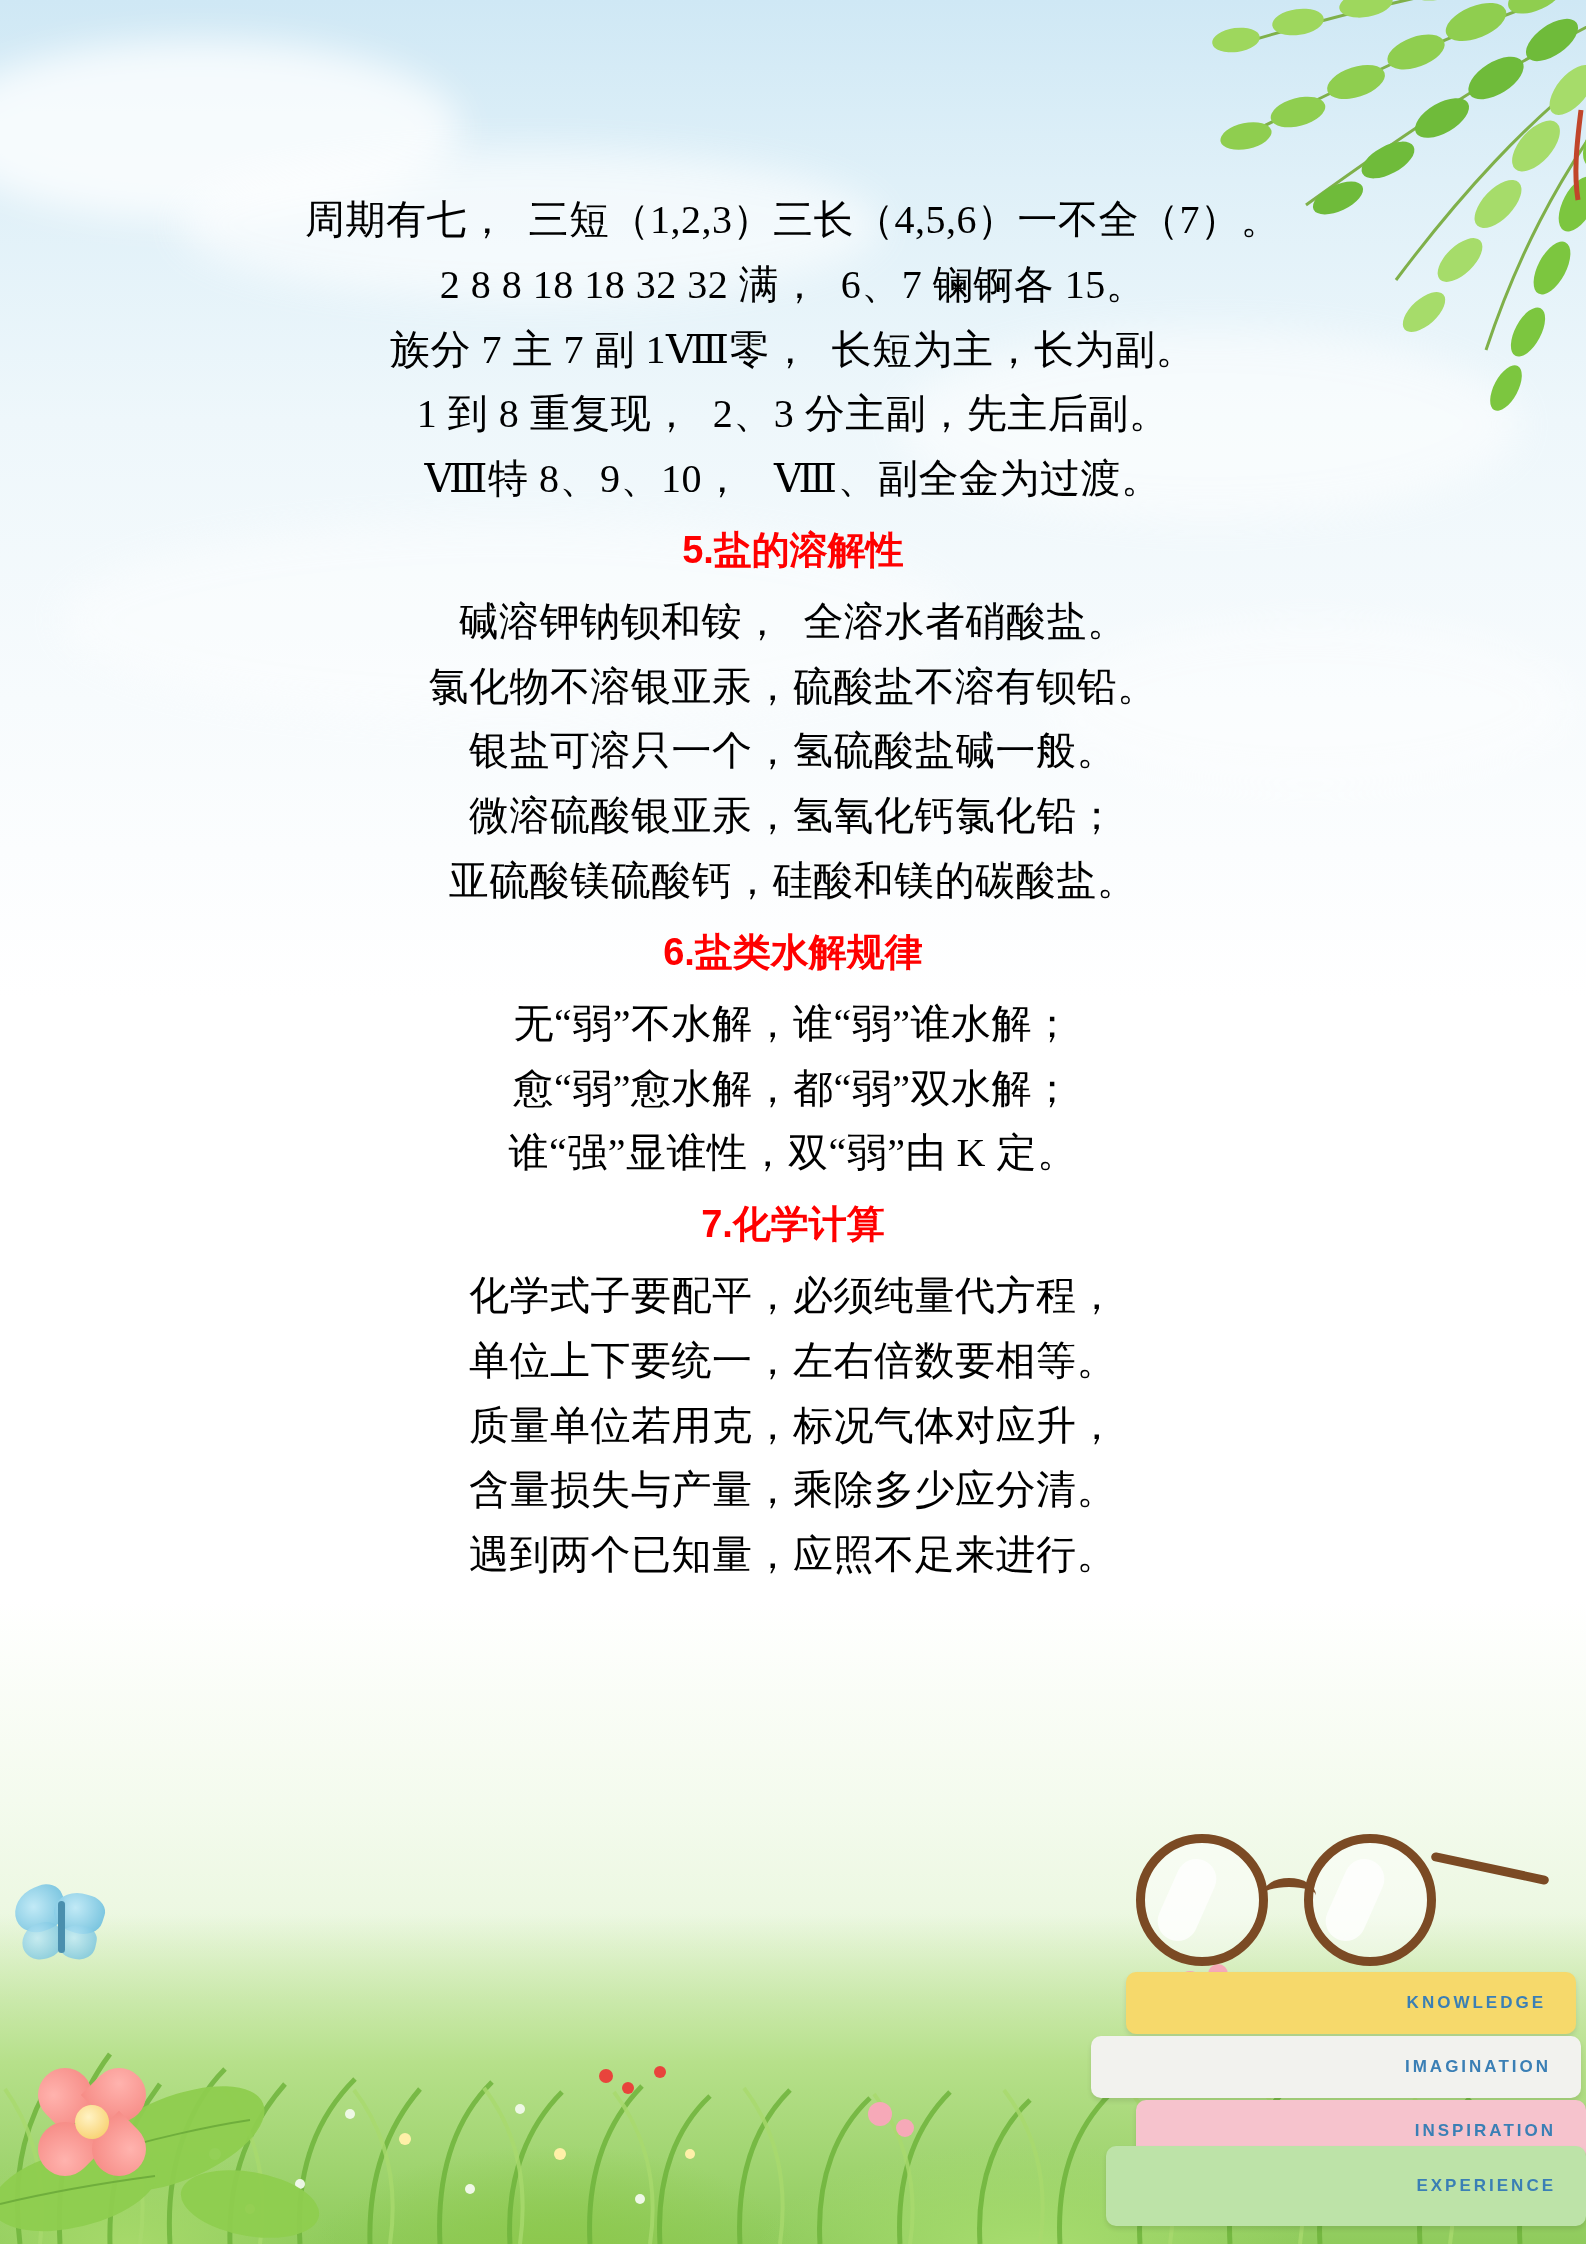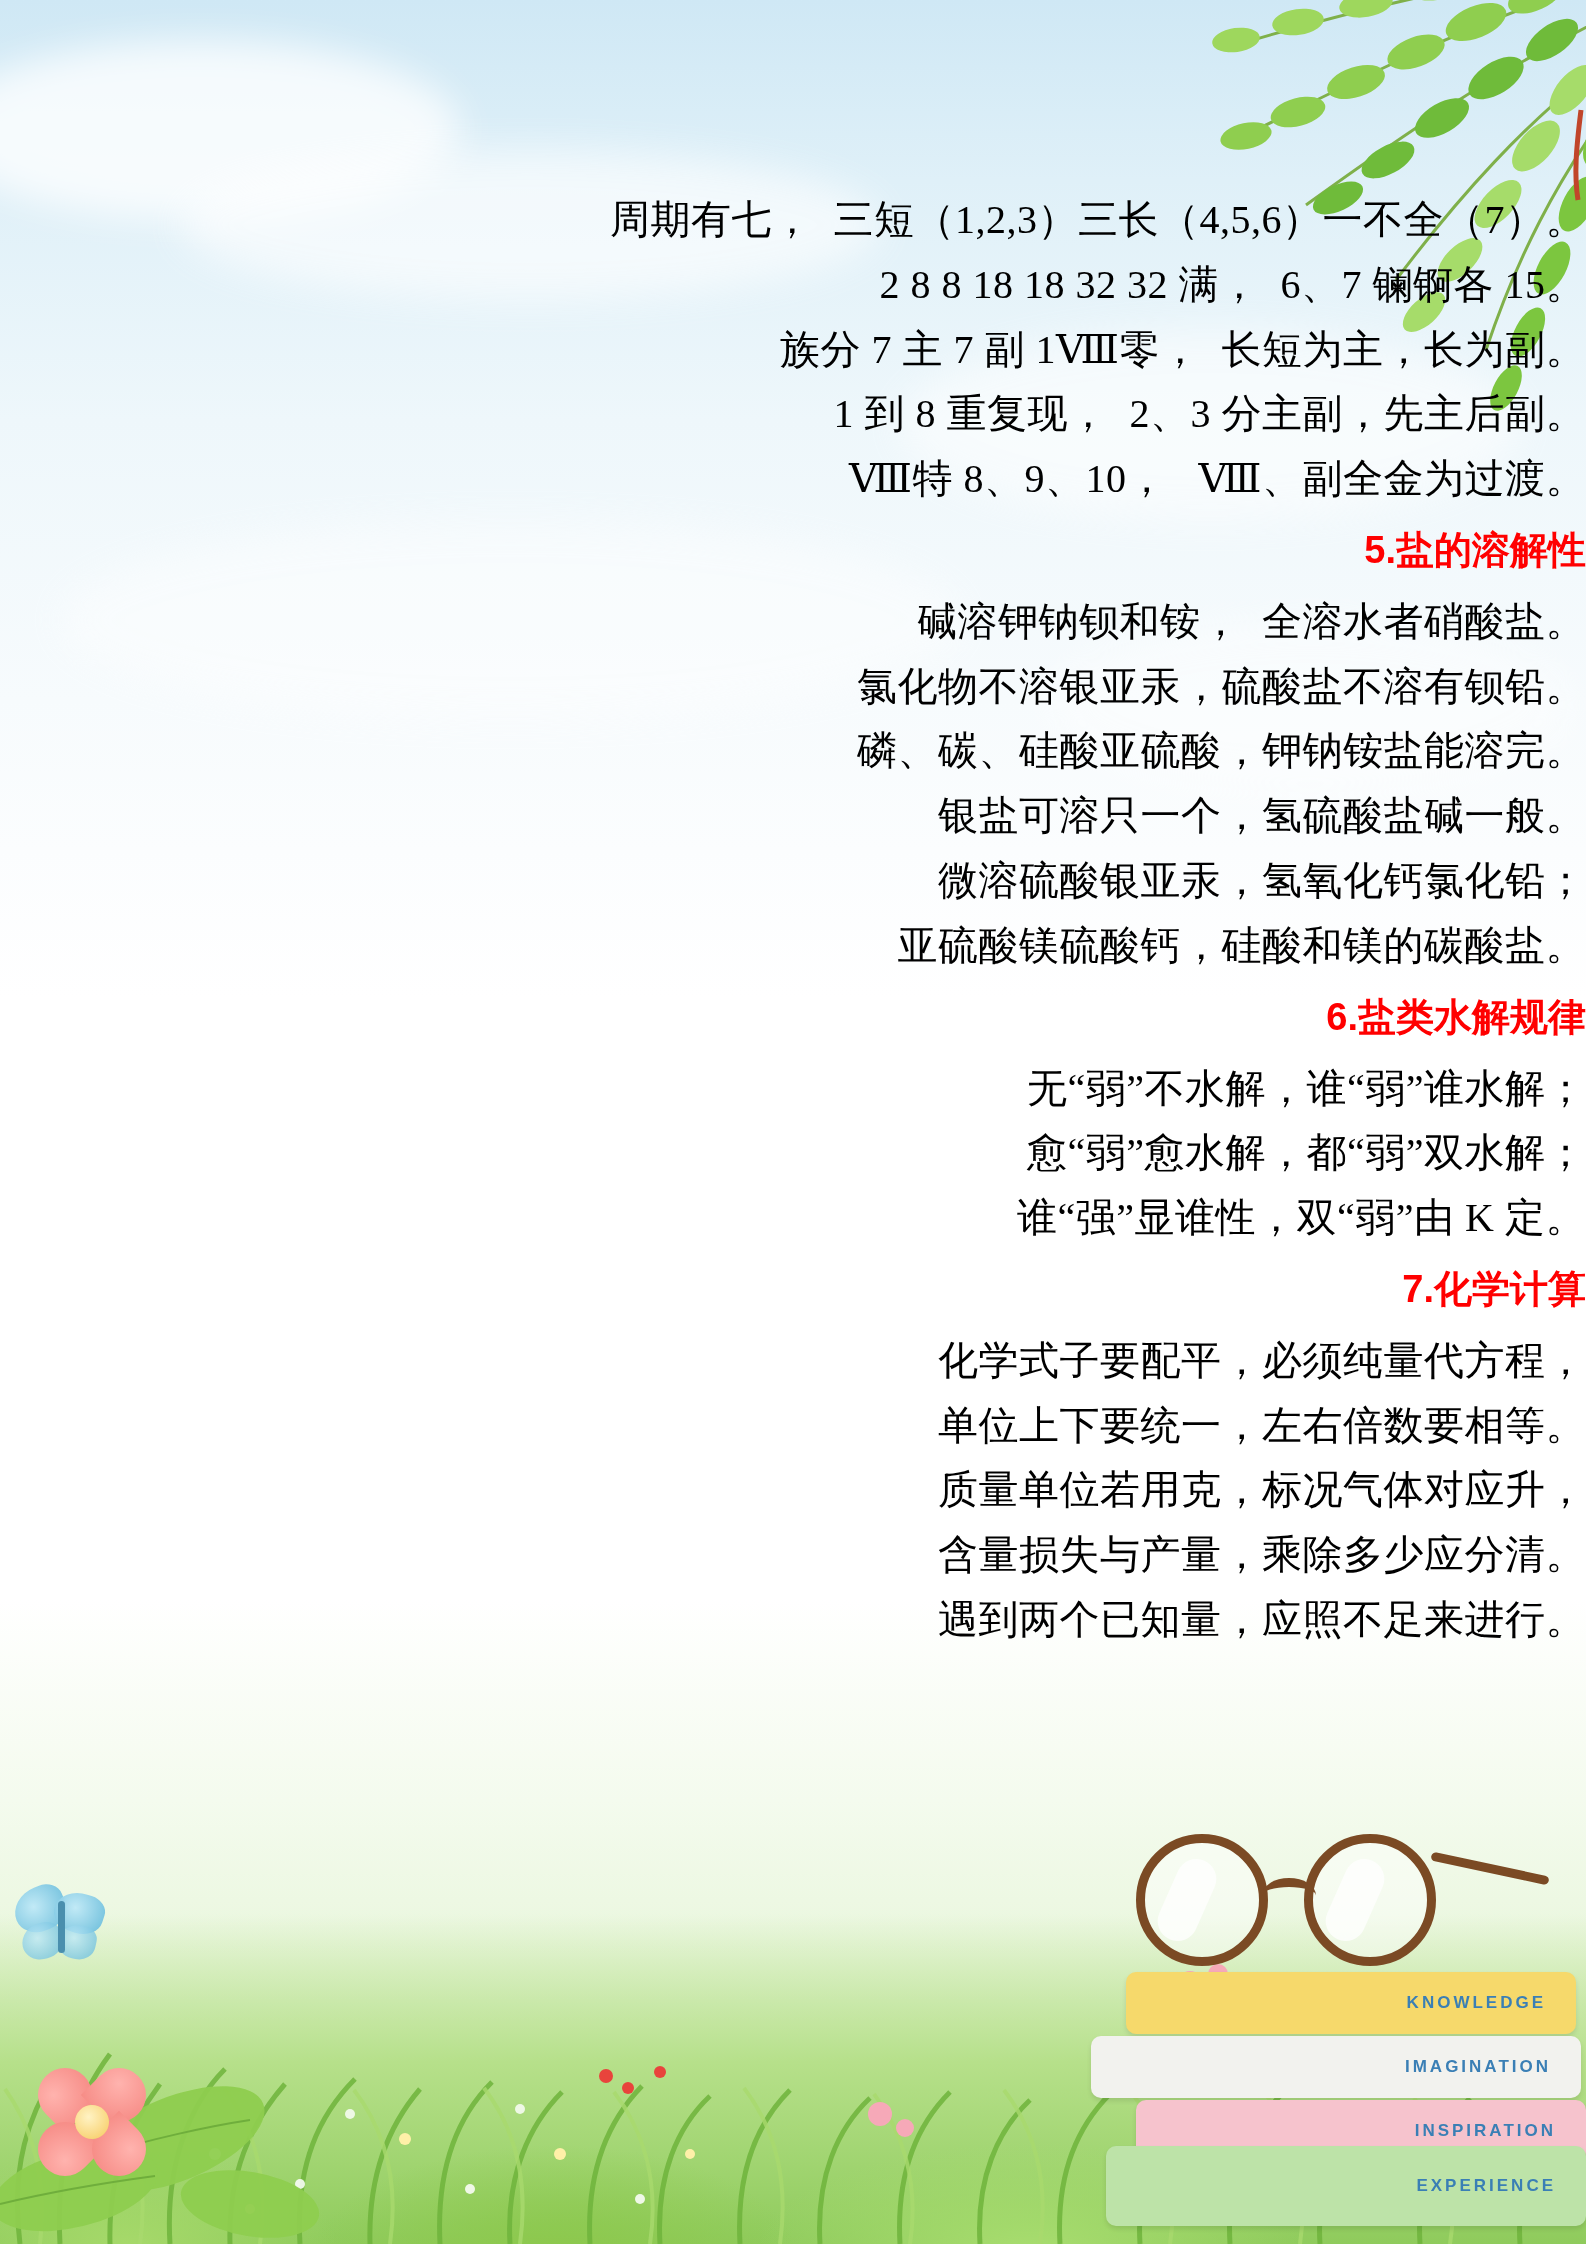--- a/index.html
+++ b/index.html
@@ -174,21 +174,21 @@
   }
 
   
   .content {
     position: absolute;
     left: 0;
     top: 0;
     width: 1586px;
     padding-top: 188px;
     box-sizing: border-box;
-    text-align: right;
+    text-align: center;
     z-index: 5;
   }
   .line {
     font-size: 40px;
     line-height: 1.62;
     color: #000000;
     white-space: pre;
     letter-spacing: 0.5px;
   }
   .heading {
@@ -272,21 +272,20 @@
       <div class="line">2 8 8 18 18 32 32 满，  6、7 镧锕各 15。</div>
       <div class="line">族分 7 主 7 副 1Ⅷ零，  长短为主，长为副。</div>
       <div class="line">1 到 8 重复现，  2、3 分主副，先主后副。</div>
       <div class="line">Ⅷ特 8、9、10，   Ⅷ、副全金为过渡。</div>
     </div>
 
     <div class="blk">
       <div class="heading">5.盐的溶解性</div>
       <div class="line">碱溶钾钠钡和铵，  全溶水者硝酸盐。</div>
       <div class="line">氯化物不溶银亚汞，硫酸盐不溶有钡铅。</div>
-      <div class="line">磷、碳、硅酸亚硫酸，钾钠铵盐能溶完。</div>
       <div class="line">银盐可溶只一个，氢硫酸盐碱一般。</div>
       <div class="line">微溶硫酸银亚汞，氢氧化钙氯化铅；</div>
       <div class="line">亚硫酸镁硫酸钙，硅酸和镁的碳酸盐。</div>
     </div>
 
     <div class="blk">
       <div class="heading">6.盐类水解规律</div>
       <div class="line">无“弱”不水解，谁“弱”谁水解；</div>
       <div class="line">愈“弱”愈水解，都“弱”双水解；</div>
       <div class="line">谁“强”显谁性，双“弱”由 K 定。</div>

